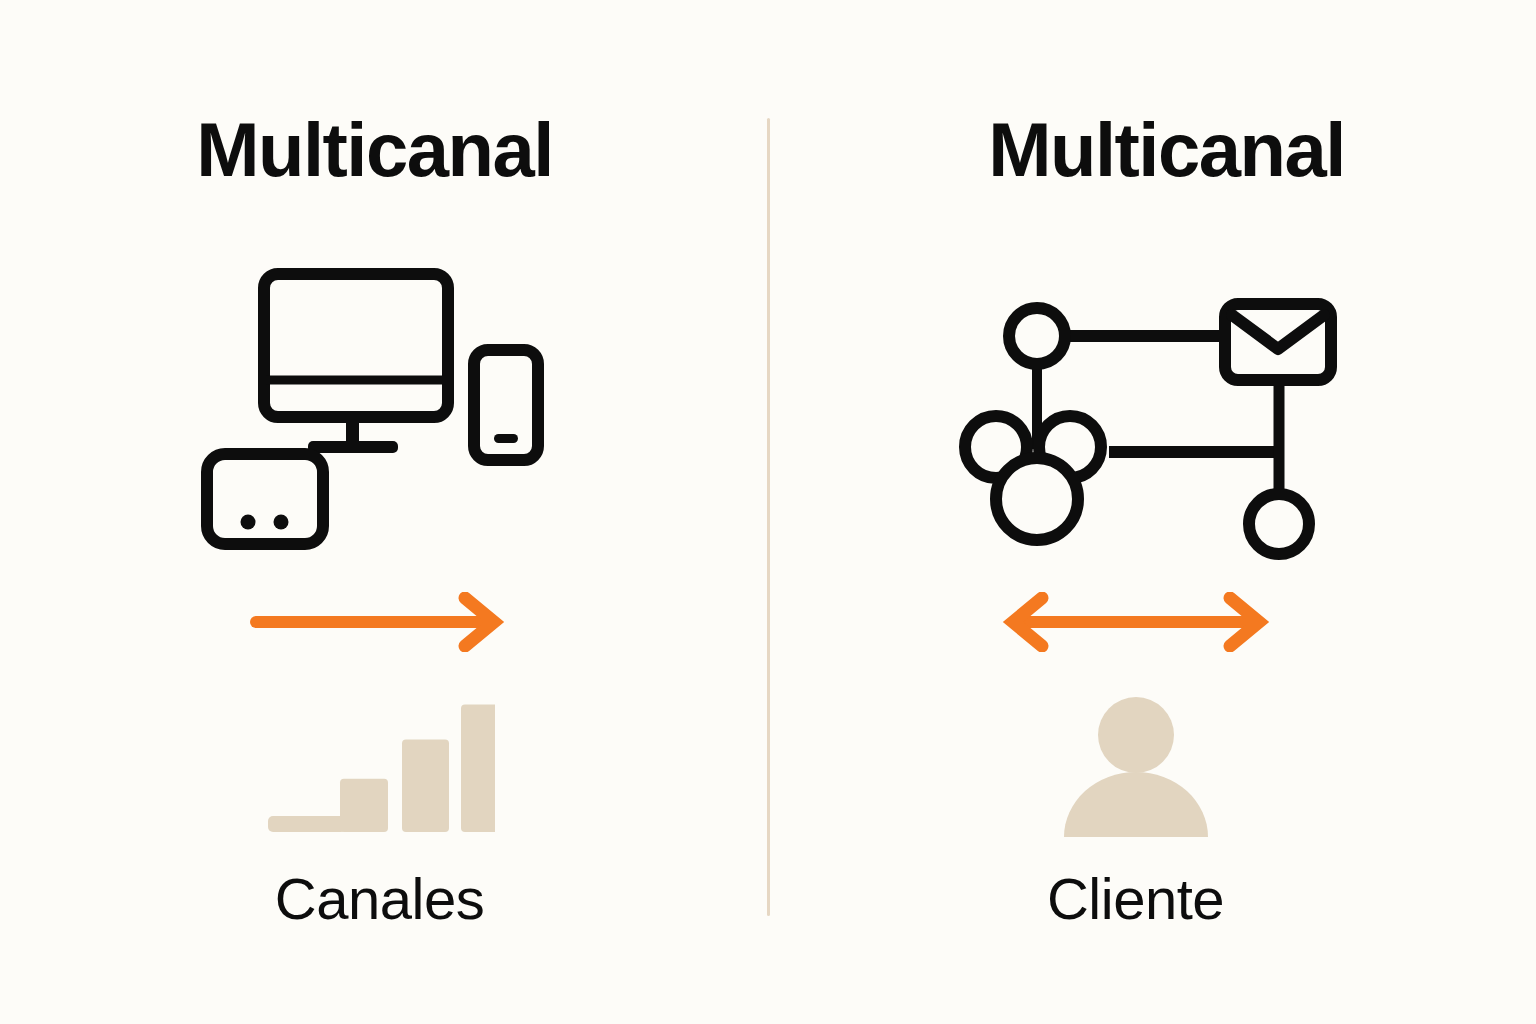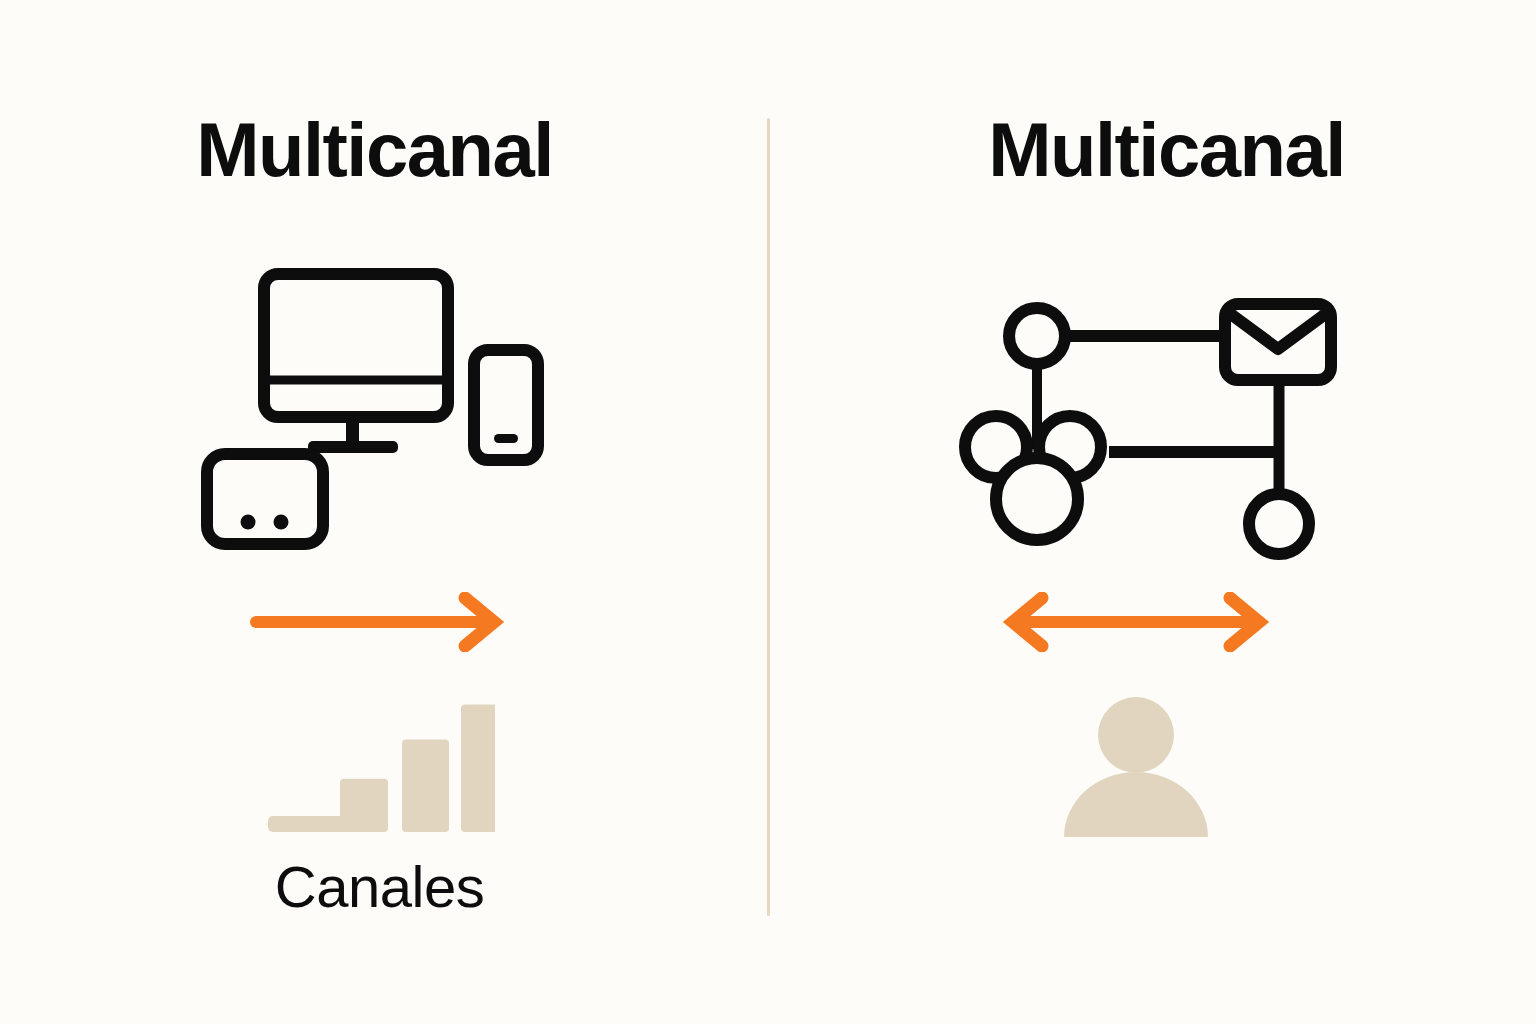--- a/index.html
+++ b/index.html
@@ -117,21 +117,21 @@
   }
   .panel-left .caption-wrap { transform: translateX(-9px); }
   .panel-right .caption-wrap { transform: translateX(-18px); }
 
   .caption {
     font-size: 58px;
     font-weight: 400;
     color: #0d0d0d;
     letter-spacing: -0.5px;
     line-height: 1;
-    margin: 0;
+    margin: 12px;
     white-space: nowrap;
   }
 
   svg { display: block; }
 </style>
 </head>
 <body>
 
 <div class="infographic">
 
@@ -226,16 +226,19 @@
       </svg>
     </div>
 
     <div class="stat-wrap">
       <svg width="160" height="145" viewBox="0 0 160 145" fill="none">
         <circle cx="80" cy="43" r="38" fill="#E2D5C0"></circle>
         <path d="M8 145 A72 65 0 0 1 152 145 Z" fill="#E2D5C0"></path>
       </svg>
     </div>
 
+    <div class="caption-wrap">
+      <p class="caption">Cliente</p>
+    </div>
   </section>
 
   <div class="divider"></div>
 </div>
 
 </body></html>

